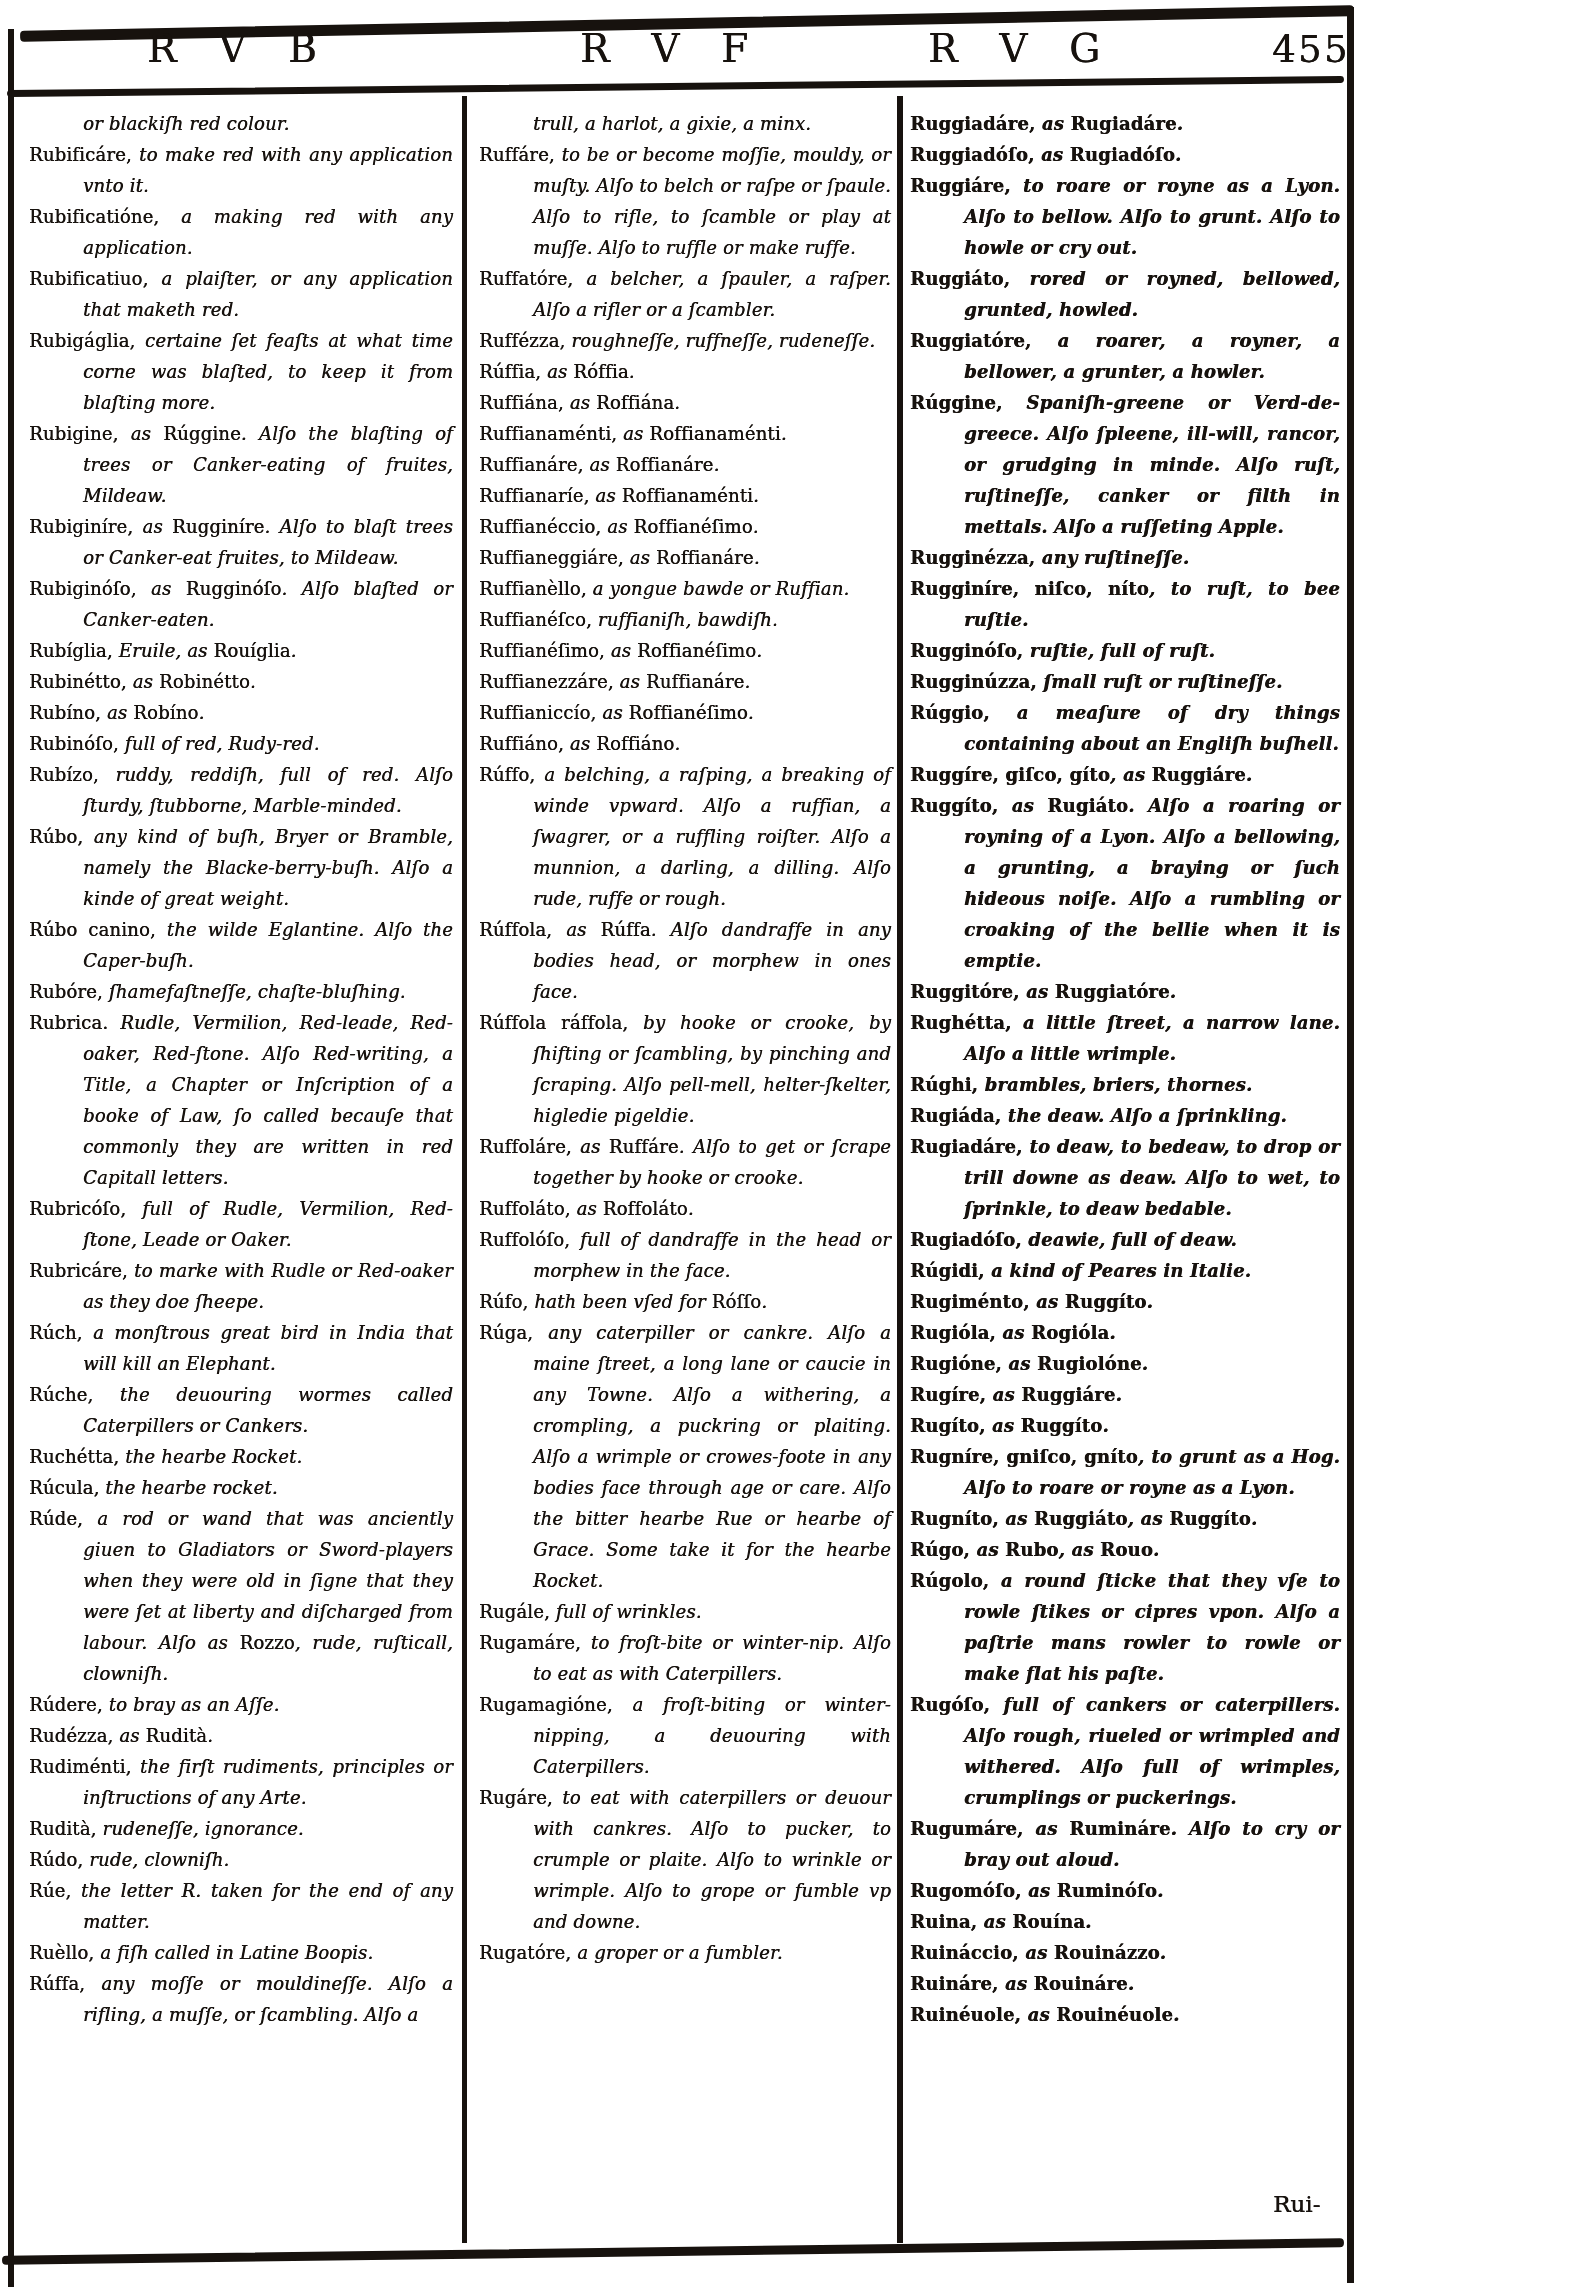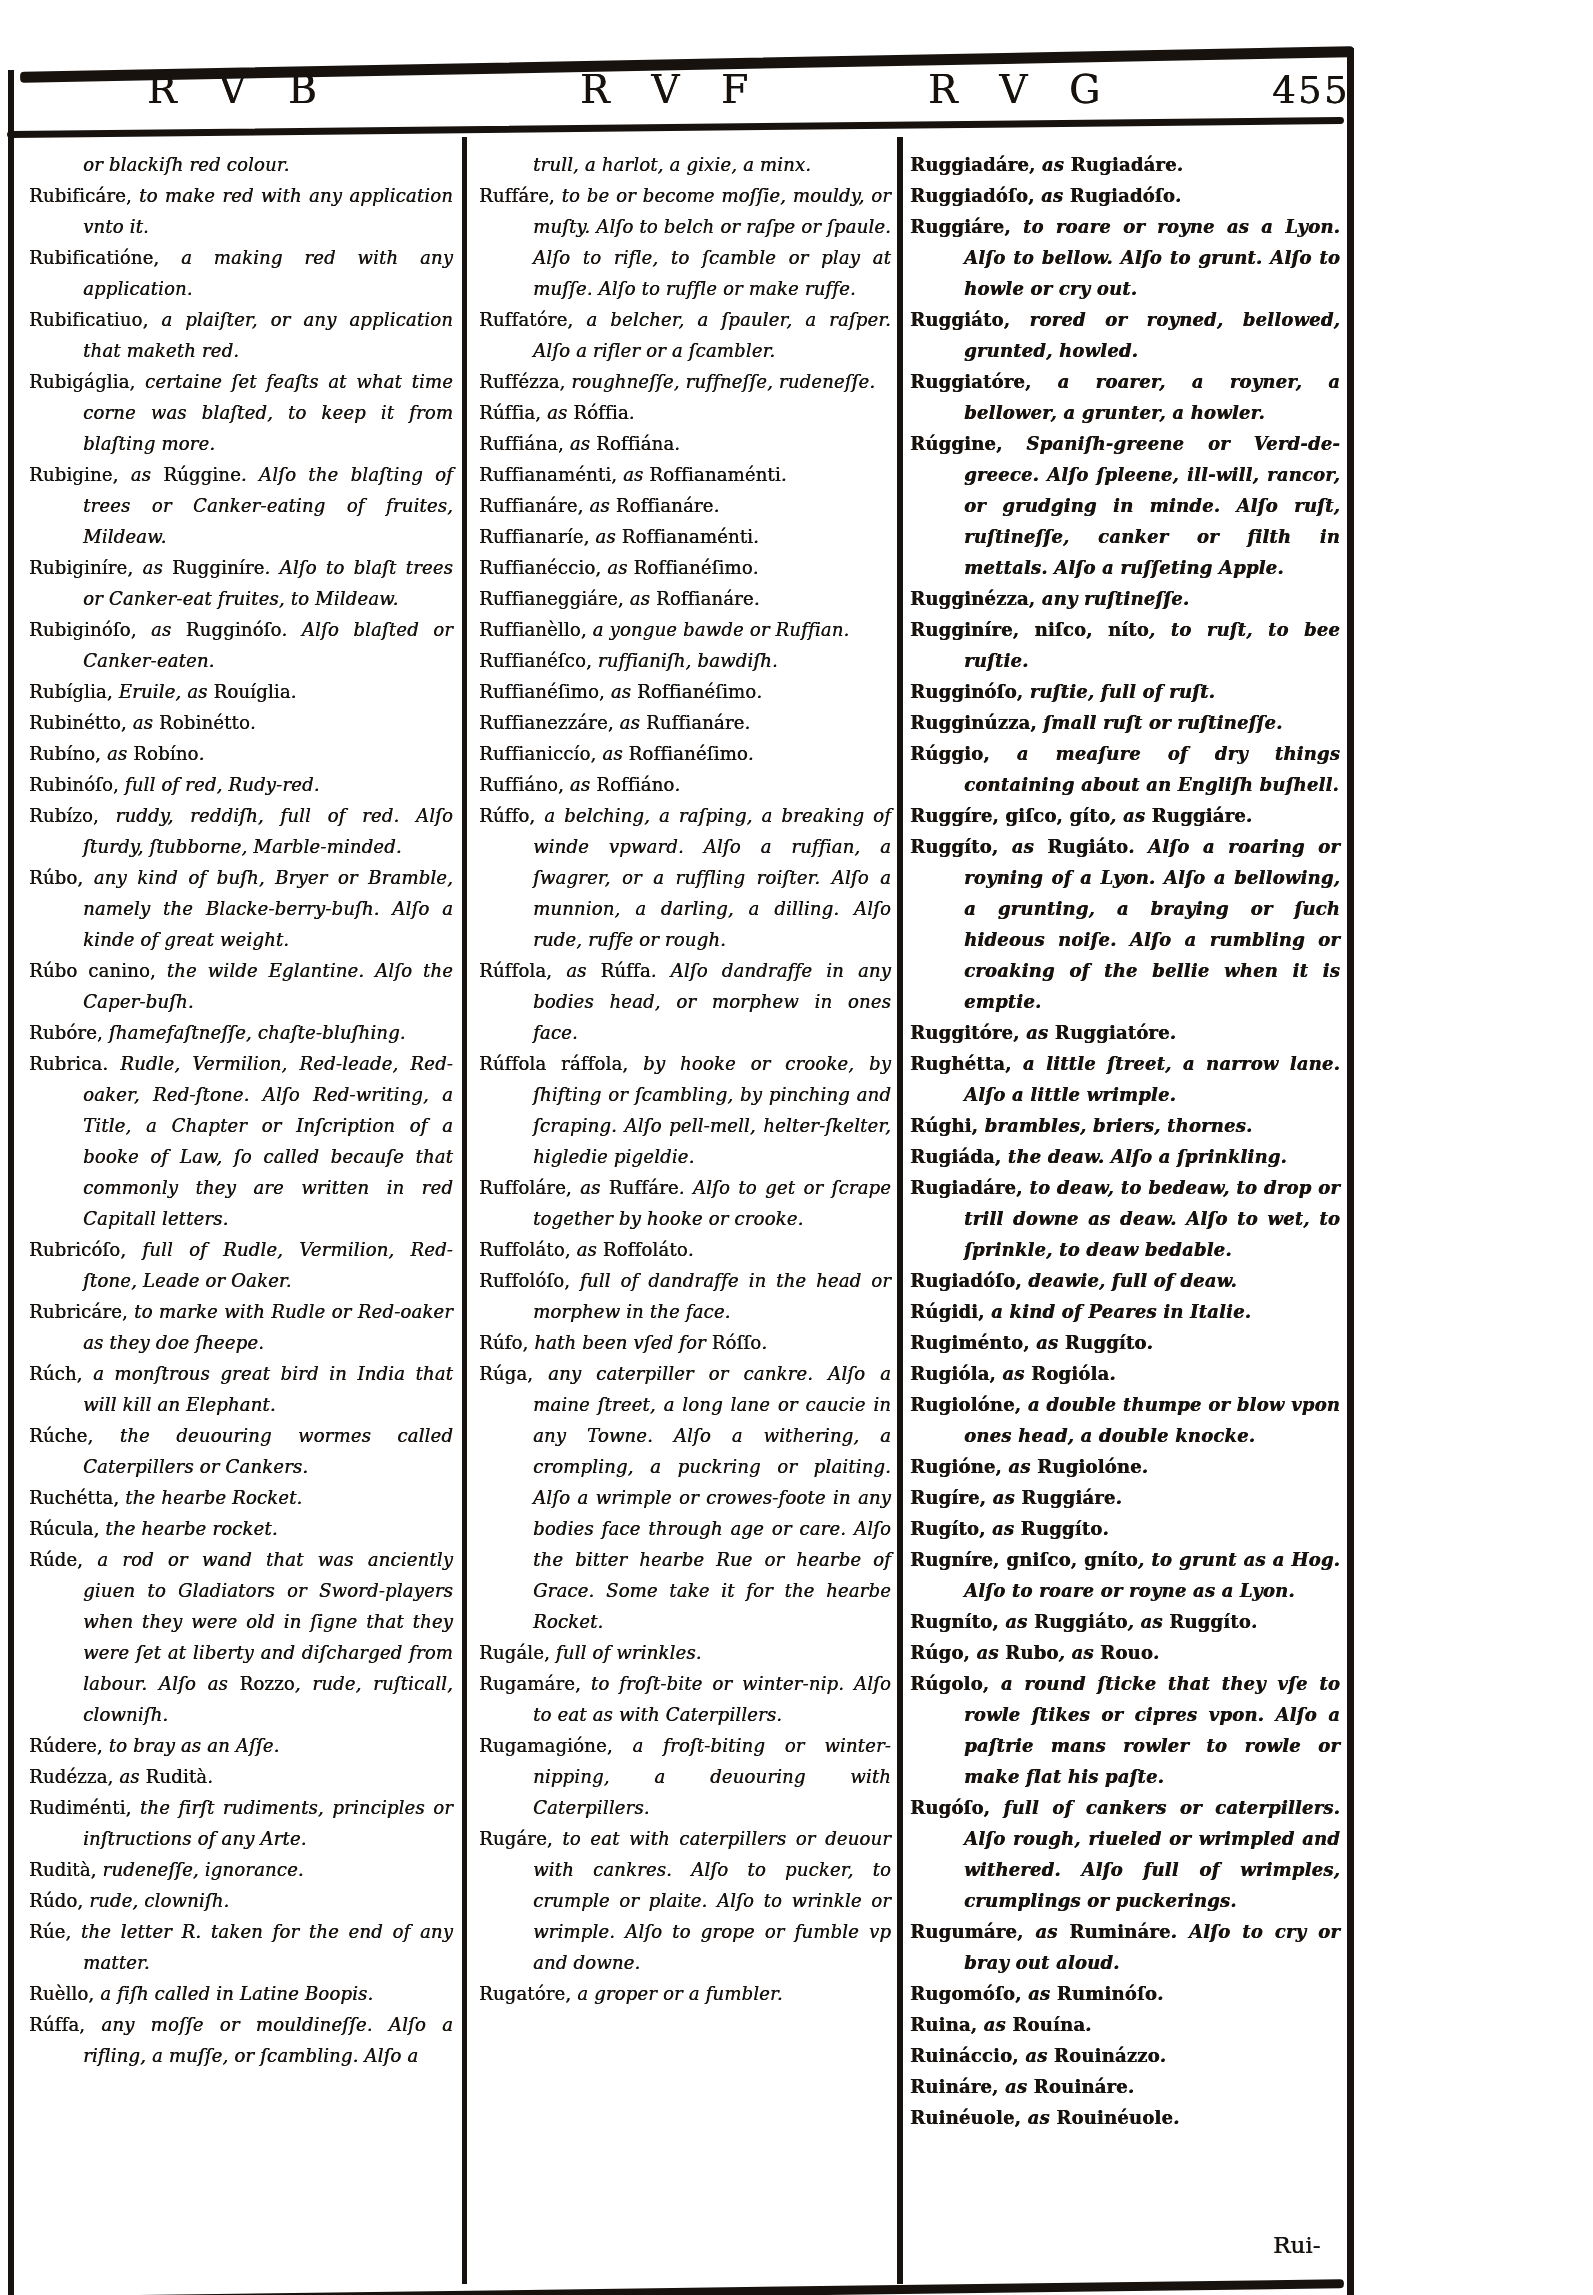--- a/index.html
+++ b/index.html
@@ -4,21 +4,21 @@
 <style>
   html,body{margin:0;padding:0;}
   body{
     width:1594px;height:2295px;
     background:#ffffff;
     font-family:"DejaVu Serif","Liberation Serif",serif;
     color:#17120e;
     position:relative;
     overflow:hidden;
   }
-  .page{position:absolute;inset:0;margin-top:41px;}
+  .page{position:absolute;inset:0;}
   
   .rule{position:absolute;background:#17120e;border-radius:4.1px;}
   .rule-top{left:19.6px;top:18px;width:1334px;height:10.6px;transform:rotate(-1.1deg);}
   .rule-header{left:6.5px;top:83px;width:1337px;height:6.5px;transform:rotate(-0.6deg);}
   .rule-bottom{left:1.6px;top:2247px;width:1342px;height:9px;transform:rotate(-0.75deg);}
   .border-left{position:absolute;left:8.2px;top:29px;width:5.7px;height:2258px;background:#17120e;}
   .border-right{position:absolute;left:1347px;top:6.5px;width:7.3px;height:2276px;background:#17120e;}
   .divider{position:absolute;top:96px;height:2147px;background:#17120e;}
   .divider-1{left:462px;width:4.9px;}
   .divider-2{left:897px;width:5.7px;}
@@ -160,21 +160,20 @@
       <p class="entry"><span class="head">Ruggíto, </span><span class="body"><span class="it">as </span><span class="rm">Rugiáto</span><span class="it">. Alſo a roaring or royning of a Lyon. Alſo a bellowing, a grunting, a braying or ſuch hideous noiſe. Alſo a rumbling or croaking of the bellie when it is emptie.</span></span></p>
       <p class="entry"><span class="head">Ruggitóre, </span><span class="body"><span class="it">as </span><span class="rm">Ruggiatóre</span><span class="it">.</span></span></p>
       <p class="entry"><span class="head">Rughétta, </span><span class="body"><span class="it">a little ſtreet, a narrow lane. Alſo a little wrimple.</span></span></p>
       <p class="entry"><span class="head">Rúghi, </span><span class="body"><span class="it">brambles, briers, thornes.</span></span></p>
       <p class="entry"><span class="head">Rugiáda, </span><span class="body"><span class="it">the deaw. Alſo a ſprinkling.</span></span></p>
       <p class="entry"><span class="head">Rugiadáre, </span><span class="body"><span class="it">to deaw, to bedeaw, to drop or trill downe as deaw. Alſo to wet, to ſprinkle, to deaw bedable.</span></span></p>
       <p class="entry"><span class="head">Rugiadóſo, </span><span class="body"><span class="it">deawie, full of deaw.</span></span></p>
       <p class="entry"><span class="head">Rúgidi, </span><span class="body"><span class="it">a kind of Peares in Italie.</span></span></p>
       <p class="entry"><span class="head">Rugiménto, </span><span class="body"><span class="it">as </span><span class="rm">Ruggíto</span><span class="it">.</span></span></p>
       <p class="entry"><span class="head">Rugióla, </span><span class="body"><span class="it">as </span><span class="rm">Rogióla</span><span class="it">.</span></span></p>
-      <p class="entry"><span class="head">Rugiolóne, </span><span class="body"><span class="it">a double thumpe or blow vpon ones head, a double knocke.</span></span></p>
       <p class="entry"><span class="head">Rugióne, </span><span class="body"><span class="it">as </span><span class="rm">Rugiolóne</span><span class="it">.</span></span></p>
       <p class="entry"><span class="head">Rugíre, </span><span class="body"><span class="it">as </span><span class="rm">Ruggiáre</span><span class="it">.</span></span></p>
       <p class="entry"><span class="head">Rugíto, </span><span class="body"><span class="it">as </span><span class="rm">Ruggíto</span><span class="it">.</span></span></p>
       <p class="entry"><span class="head">Rugníre, </span><span class="body"><span class="rm">gniſco, gníto</span><span class="it">, to grunt as a Hog. Alſo to roare or royne as a Lyon.</span></span></p>
       <p class="entry"><span class="head">Rugníto, </span><span class="body"><span class="it">as </span><span class="rm">Ruggiáto</span><span class="it">, as </span><span class="rm">Ruggíto</span><span class="it">.</span></span></p>
       <p class="entry"><span class="head">Rúgo, </span><span class="body"><span class="it">as </span><span class="rm">Rubo</span><span class="it">, as </span><span class="rm">Rouo</span><span class="it">.</span></span></p>
       <p class="entry"><span class="head">Rúgolo, </span><span class="body"><span class="it">a round ſticke that they vſe to rowle ſtikes or cipres vpon. Alſo a paſtrie mans rowler to rowle or make flat his paſte.</span></span></p>
       <p class="entry"><span class="head">Rugóſo, </span><span class="body"><span class="it">full of cankers or caterpillers. Alſo rough, riueled or wrimpled and withered. Alſo full of wrimples, crumplings or puckerings.</span></span></p>
       <p class="entry"><span class="head">Rugumáre, </span><span class="body"><span class="it">as </span><span class="rm">Rumináre</span><span class="it">. Alſo to cry or bray out aloud.</span></span></p>
       <p class="entry"><span class="head">Rugomóſo, </span><span class="body"><span class="it">as </span><span class="rm">Ruminóſo</span><span class="it">.</span></span></p>

